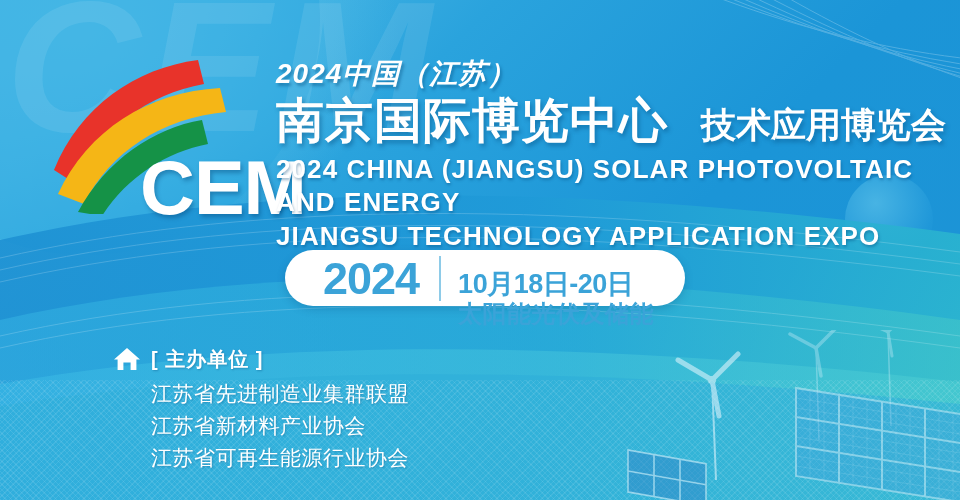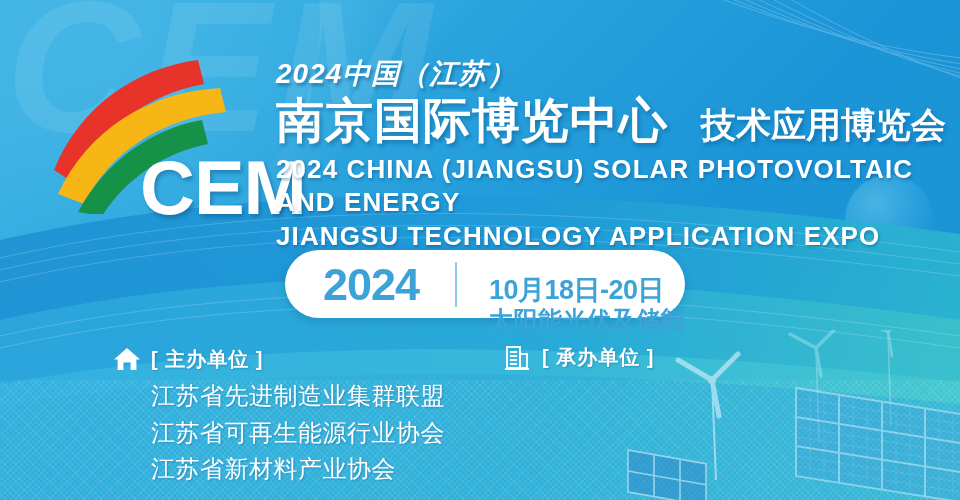--- a/index.html
+++ b/index.html
@@ -77,24 +77,24 @@
   .line2 .small { font-size:35px; letter-spacing:0;margin-left:33px; }
   .line3 {
     margin-top:5px;
     font-size:26px; font-weight:bold; color:#fff;
     letter-spacing:1.1px; line-height:1.30;
     text-shadow:1px 2px 3px rgba(0,70,120,.40);
   }
 
   
   .pill {
-    position:absolute; left:285px; top:250px; width:400px; height:68px;
+    position:absolute; left:285px; top:250px; width:400px; height:56px;
     background:#fff; border-radius:34px;
     box-shadow:0 3px 9px rgba(0,60,110,.22);
-    display:flex; align-items:center;justify-content:space-between;
+    display:flex; align-items:center;
   }
   .pill-year {
     font-size:45px; font-weight:bold; color:#3ba3d8;
     margin-left:38px; letter-spacing:-1px; line-height:1;
   }
   .pill-div {
     width:2px; height:45px; background:#8ecbe8; margin:0 17px 0 20px;
   }
   .pill-right { line-height:1.16;margin-top:41px; }
   .pill-date {
@@ -109,21 +109,21 @@
   .org-co   { position:absolute; left:503px; top:342px; }
 
   .org-head { display:flex; align-items:center; height:30px; }
   .org-icon { width:30px; height:30px; flex:0 0 30px; margin-right:9px; }
   .org-title {
     font-size:20px; font-weight:bold; color:#fff; letter-spacing:1px;
     text-shadow:1px 1px 2px rgba(0,60,110,.30);
   }
   .org-list { margin-top:4px; padding-left:39px; }
   .org-item {
-    font-size:24px; color:#fff; line-height:1.53; letter-spacing:.5px;
+    font-size:21px; color:#fff; line-height:1.53; letter-spacing:.5px;
     text-shadow:1px 1px 2px rgba(0,60,110,.30);
   }
   .org-co .org-list { padding-left:39px; }
 
   
   .scenery { position:absolute; right:0; bottom:0; width:340px; height:170px; }
 </style>
 </head>
 <body>
 
@@ -278,35 +278,21 @@
   <div class="org-host">
     <div class="org-head">
       <svg class="org-icon" viewBox="0 0 30 30">
         <path d="M15 4 L28 15.5 L24.4 15.5 L24.4 26 L18.6 26 L18.6 18.6
                  L11.4 18.6 L11.4 26 L5.6 26 L5.6 15.5 L2 15.5 Z" fill="#ffffff"></path>
       </svg>
       <div class="org-title">[ 主办单位 ]</div>
     </div>
     <div class="org-list">
       <div class="org-item">江苏省先进制造业集群联盟</div>
+      <div class="org-item">江苏省新材料产业协会</div>
       <div class="org-item">江苏省可再生能源行业协会</div>
-      <div class="org-item">江苏省新材料产业协会</div>
     </div>
   </div>
 
   <div class="org-co">
-    <div class="org-head">
-      <svg class="org-icon" viewBox="0 0 30 30">
-        <g stroke="#ffffff" fill="none" stroke-width="1.9">
-          <rect x="4" y="5" width="13" height="21"></rect>
-          <rect x="17" y="12" width="7" height="14"></rect>
-          <line x1="7" y1="10" x2="14" y2="10"></line>
-          <line x1="7" y1="14" x2="14" y2="14"></line>
-          <line x1="7" y1="18" x2="14" y2="18"></line>
-          <line x1="7" y1="22" x2="14" y2="22"></line>
-          <line x1="2" y1="27" x2="26" y2="27"></line>
-        </g>
-      </svg>
-      <div class="org-title">[ 承办单位 ]</div>
-    </div>
   </div>
 
 </div>
 
 </body></html>

